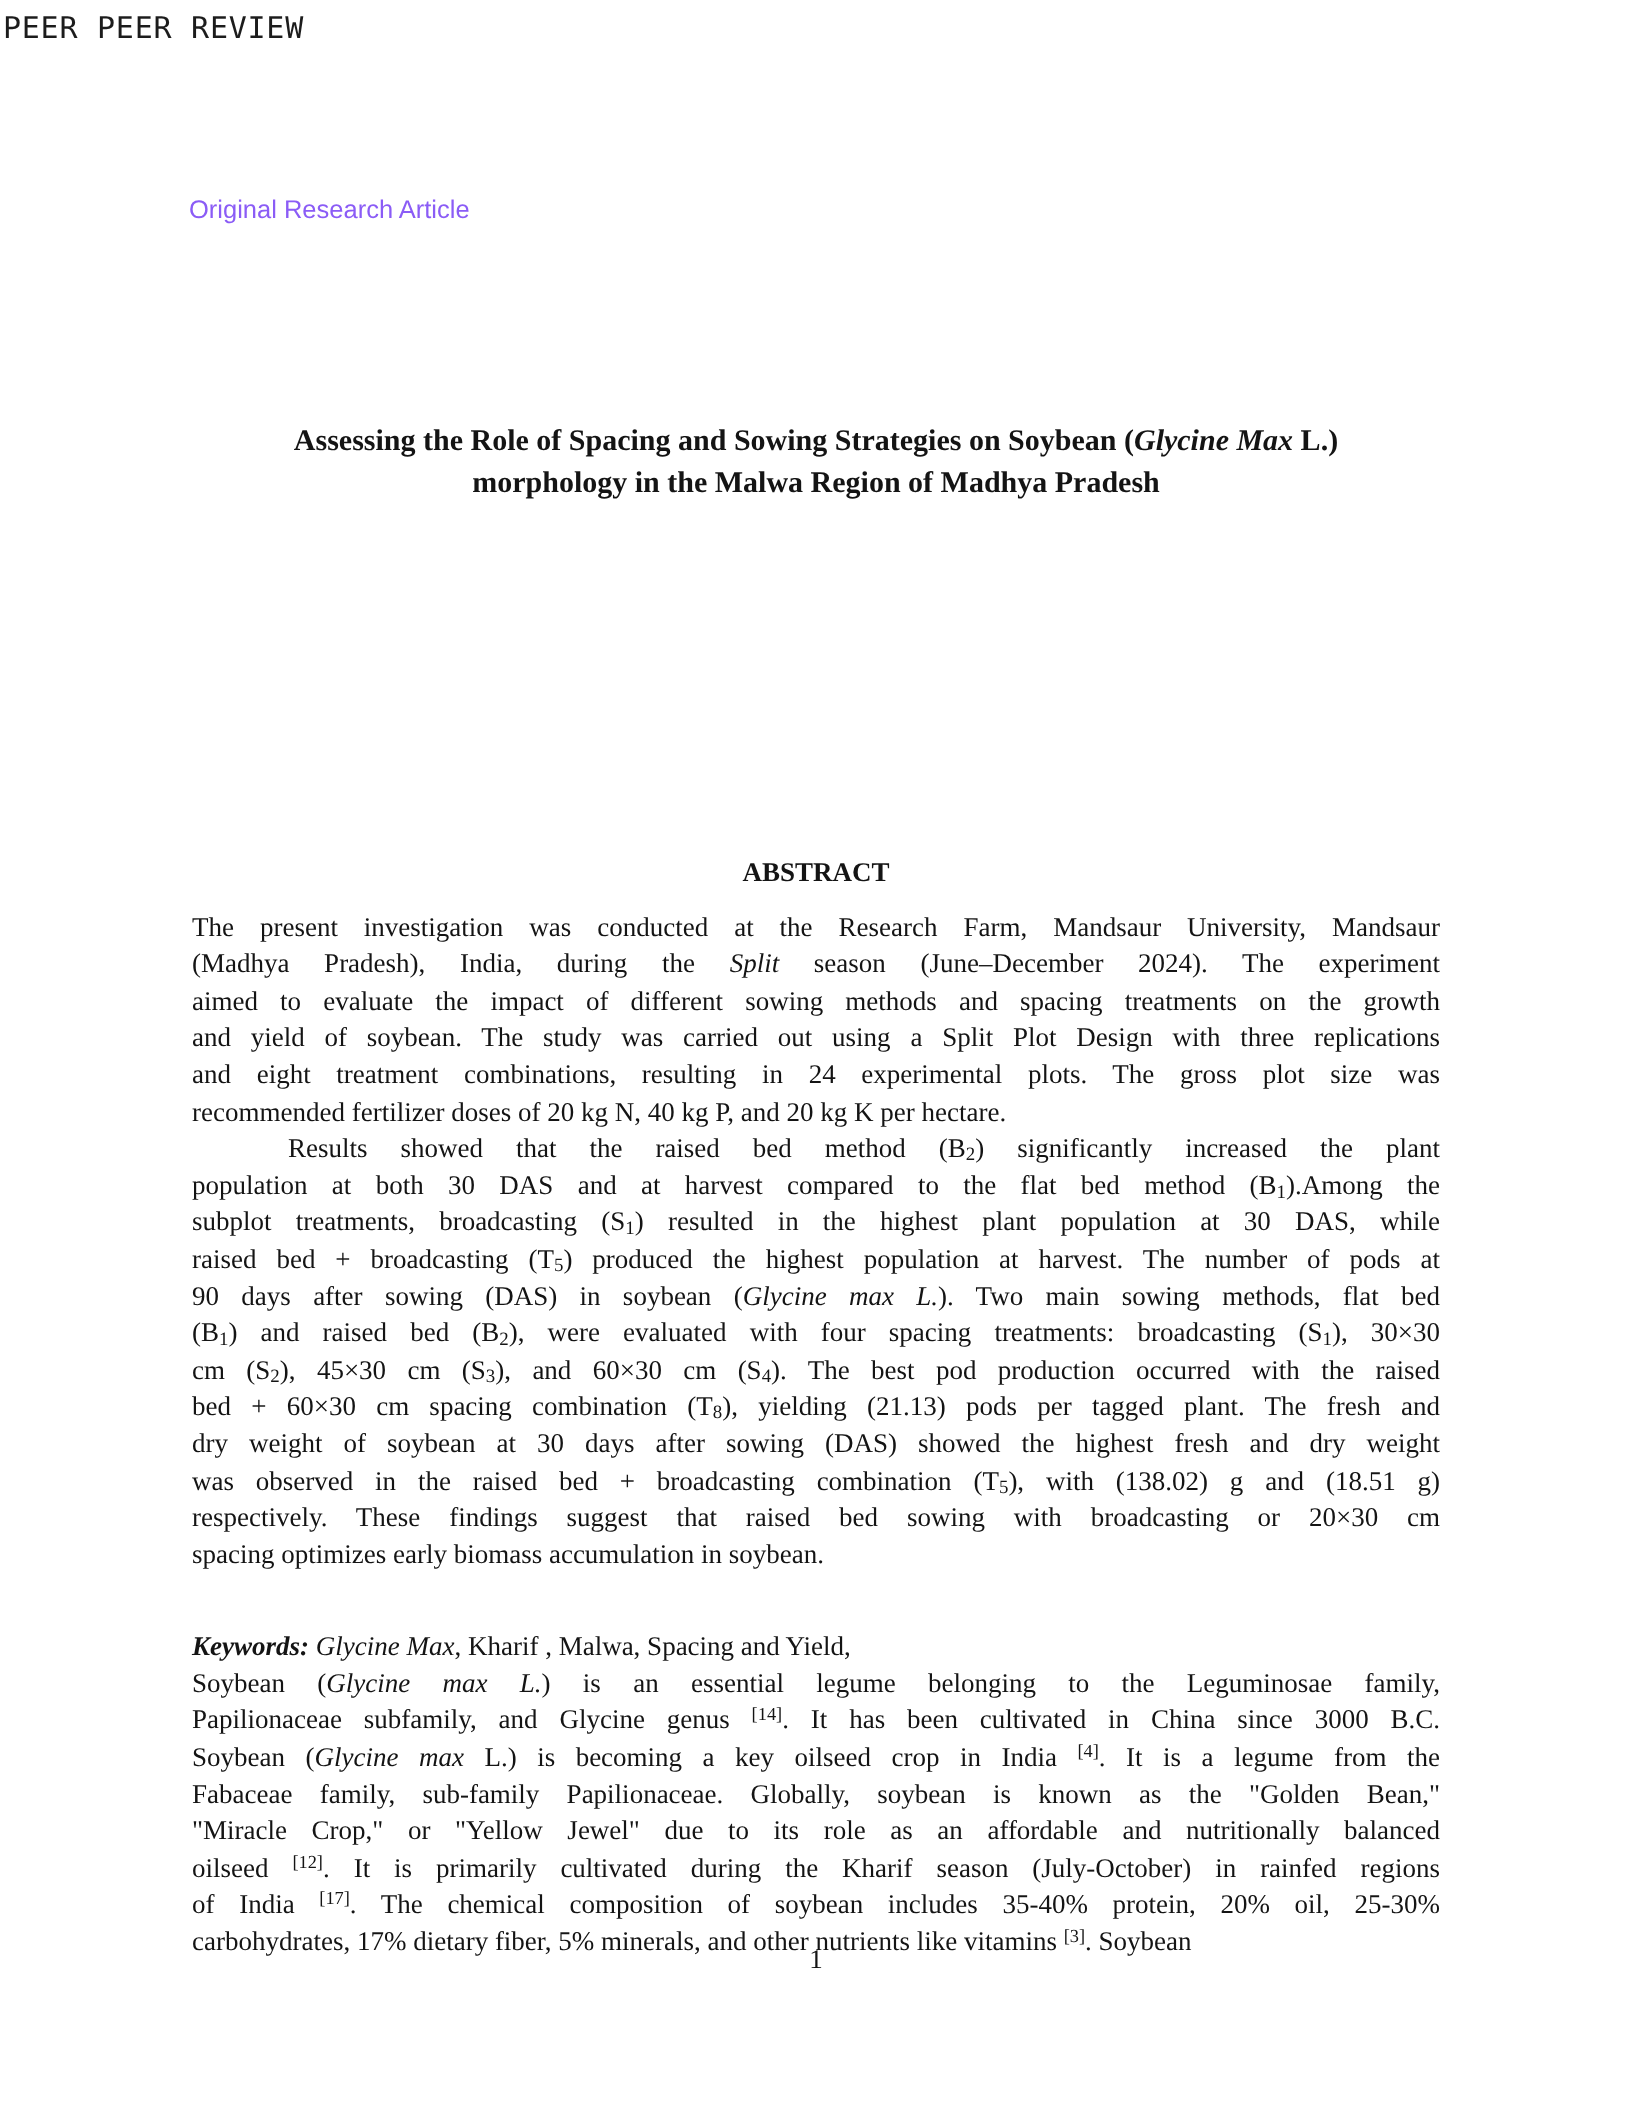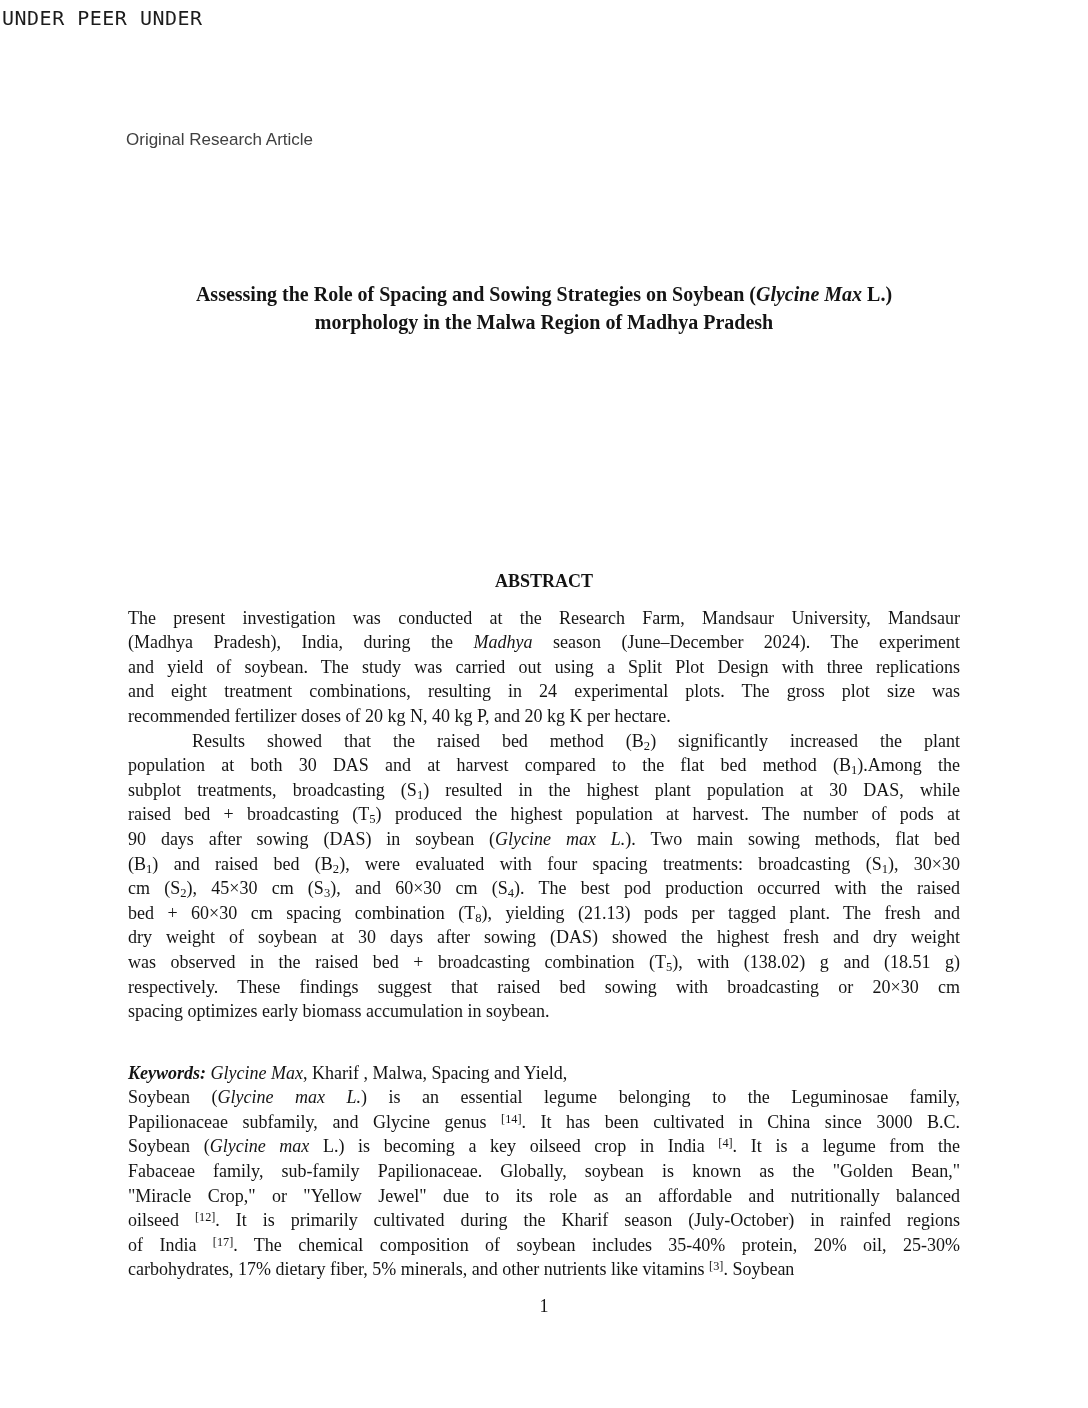--- a/index.html
+++ b/index.html
@@ -25,21 +25,21 @@
     letter-spacing: 0.5px;
     color: #1c1c1c;
     white-space: nowrap;
   }
   .article-type {
     position: absolute;
     top: 130px;
     left: 126px;
     font-family: "Liberation Sans", sans-serif;
     font-size: 17px;
-    color: #404040;
+    color: #8b5cf6;
     white-space: nowrap;
   }
   .title-block {
     position: absolute;
     top: 280px;
     left: 127px;
     width: 834px;
     font-size: 20px;
     font-weight: bold;
     line-height: 28px;
@@ -102,36 +102,37 @@
     text-align: center;
     font-size: 18px;
     color: #141414;
   }
 </style>
 </head>
 <body>
 
 <div class="page">
 
-  <div class="watermark">UNDER PEER UNDER</div>
+  <div class="watermark">PEER PEER REVIEW</div>
 
   <div class="article-type">Original Research Article</div>
 
   <div class="title-block">
       <div class="line">Assessing the Role of Spacing and Sowing Strategies on Soybean (<i>Glycine Max</i> L.)</div>
       <div class="line last">morphology in the Malwa Region of Madhya Pradesh</div>
     </div>
 
   <div class="body-col">
 
     <h2 class="heading centered">ABSTRACT</h2>
 
     <div class="para">
         <div class="line">The present investigation was conducted at the Research Farm, Mandsaur University, Mandsaur</div>
-        <div class="line">(Madhya Pradesh), India, during the <i>Madhya</i> season (June–December 2024). The experiment</div>
+        <div class="line">(Madhya Pradesh), India, during the <i>Split</i> season (June–December 2024). The experiment</div>
+        <div class="line">aimed to evaluate the impact of different sowing methods and spacing treatments on the growth</div>
         <div class="line">and yield of soybean. The study was carried out using a Split Plot Design with three replications</div>
         <div class="line">and eight treatment combinations, resulting in 24 experimental plots. The gross plot size was</div>
         <div class="line last">recommended fertilizer doses of 20 kg N, 40 kg P, and 20 kg K per hectare.</div>
       </div>
 
     <div class="para">
         <div class="line"><span class="tab"></span>Results showed that the raised bed method (B<sub>2</sub>) significantly increased the plant</div>
         <div class="line">population at both 30 DAS and at harvest compared to the flat bed method (B<sub>1</sub>).Among the</div>
         <div class="line">subplot treatments, broadcasting (S<sub>1</sub>) resulted in the highest plant population at 30 DAS, while</div>
         <div class="line">raised bed + broadcasting (T<sub>5</sub>) produced the highest population at harvest. The number of pods at</div>

